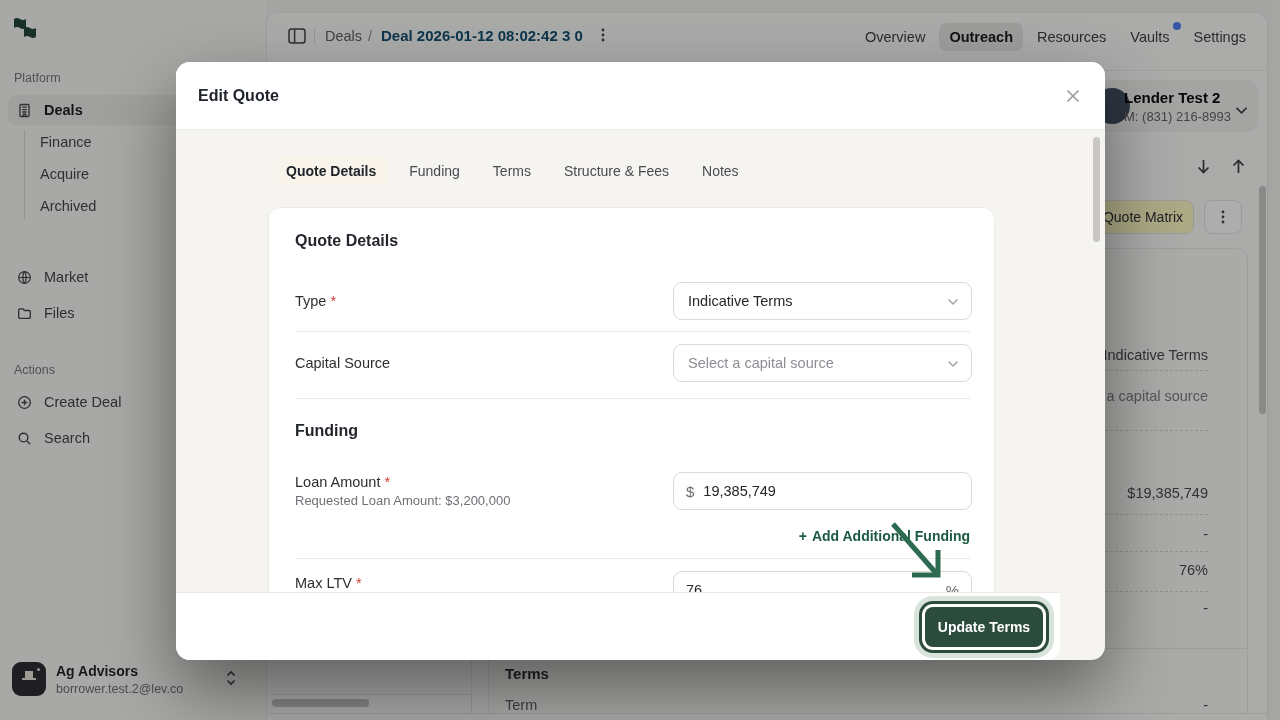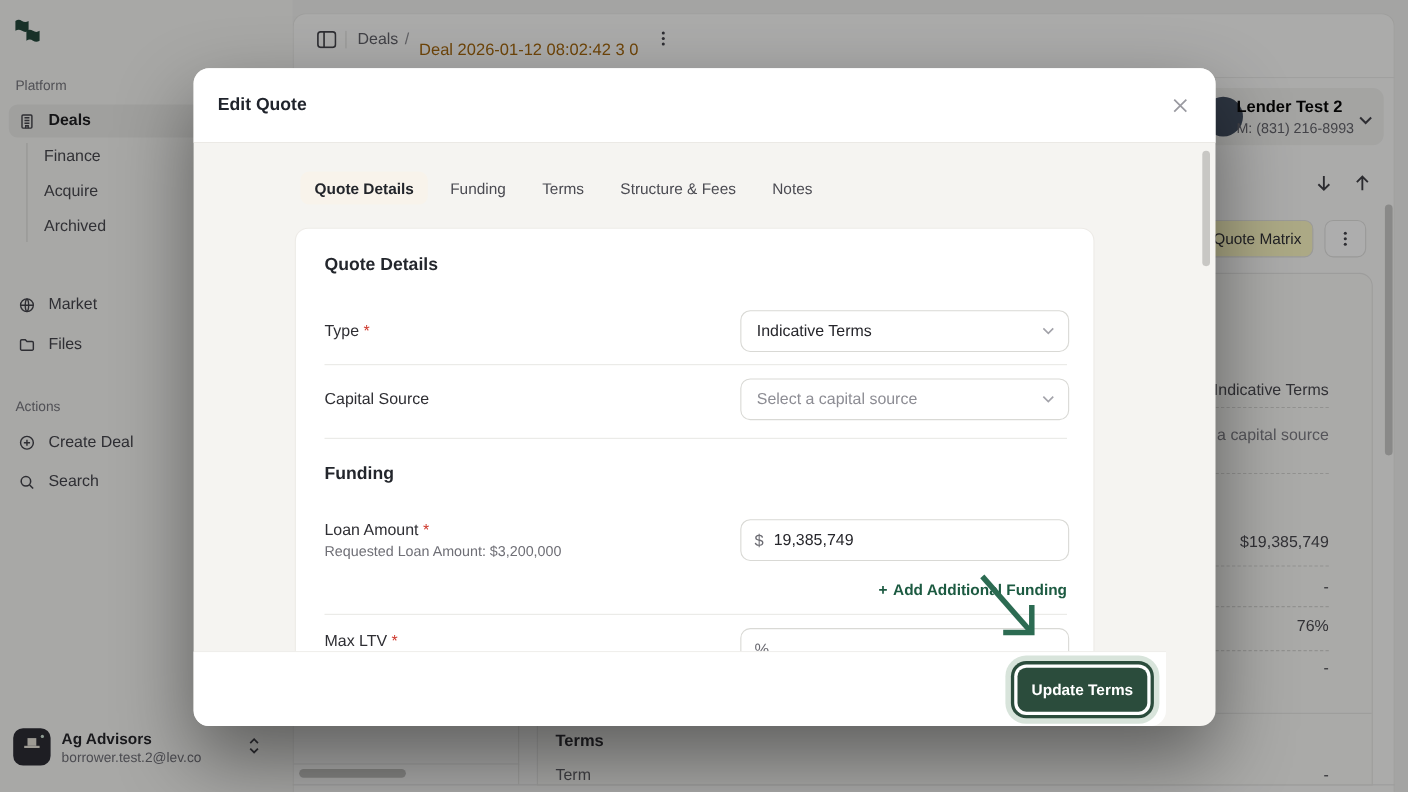--- a/index.html
+++ b/index.html
@@ -28,21 +28,21 @@
   .user-email { position:absolute; left:56px; top:22px; font-size:12.5px; color:#6d6d74; }
   .user-chevrons { position:absolute; left:224px; top:8px; color:#3f3f46; }
 
   
   .content-card { position:absolute; left:266px; top:12px; width:1002px; height:708px; background:#fcfcfb; border:1px solid #e8e8e6; border-bottom:none; border-radius:12px 12px 0 0; }
   .topbar-border { position:absolute; left:266px; top:70px; width:1002px; height:1px; background:#ececea; }
   .crumb-icon { position:absolute; left:288px; top:28px; color:#3f3f46; }
   .crumb-div { position:absolute; left:314px; top:28px; width:1px; height:16px; background:#dcdcda; }
   .crumb-a { position:absolute; left:325px; top:28px; font-size:14.5px; color:#5b5b63; cursor:pointer; }
   .crumb-sep { position:absolute; left:368px; top:28px; font-size:14.5px; color:#8a8a90; }
-  .crumb-b { position:absolute; left:381px; top:37px; font-size:15px; font-weight:400; color:#a16207; }
+  .crumb-b { position:absolute; left:381px; top:27px; font-size:15px; font-weight:700; color:#0c4a6e; }
   .crumb-kebab { position:absolute; left:595px; top:27px; width:18px; height:18px; color:#3f3f46; cursor:pointer; }
   .nav-tabs { position:absolute; top:23px; right:24px; display:flex; gap:4px; align-items:center; }
   .nav-tab { position:relative; padding:6px 10px; font-size:14.5px; color:#3b3b41; border-radius:7px; cursor:pointer; white-space:nowrap; }
   .nav-tab.active { background:#e7e7e4; font-weight:700; color:#141417; }
   .nav-dot { position:absolute; top:-1px; right:-1px; width:8px; height:8px; border-radius:50%; }
 
   
   .left-pane { position:absolute; left:267px; top:71px; width:205px; height:642px; border-right:1px solid #e6e6e4; }
   .left-pane-hline { position:absolute; left:267px; top:694px; width:205px; height:1px; background:#e8e8e6; }
   .hscroll-thumb { position:absolute; left:272px; top:699px; width:97px; height:8px; border-radius:4px; background:#c2c2c0; cursor:pointer; }
@@ -200,20 +200,27 @@
   <div class="crumb-a">Deals</div>
   <div class="crumb-sep">/</div>
   <div class="crumb-b">Deal 2026-01-12 08:02:42 3 0</div>
   <span class="crumb-kebab">
     <svg width="16" height="16" viewBox="0 0 16 16" fill="currentColor">
         <circle cx="8" cy="3" r="1.4"></circle>
         <circle cx="8" cy="8" r="1.4"></circle>
         <circle cx="8" cy="13" r="1.4"></circle>
       </svg>
   </span>
+  <div class="nav-tabs">
+    <div class="nav-tab">Overview</div>
+    <div class="nav-tab active">Outreach</div>
+    <div class="nav-tab">Resources</div>
+    <div class="nav-tab"><span>Vaults</span><span class="nav-dot" style="background:#4b7cf5"></span></div>
+    <div class="nav-tab">Settings</div>
+  </div>
   <div class="topbar-border"></div>
 
   <div class="left-pane"></div>
   <div class="left-pane-hline"></div>
   <div class="hscroll-thumb"></div>
   <div class="bottom-hline"></div>
 
   <div class="lender-pill">
     <div class="lender-avatar"></div>
     <div class="lender-name">Lender Test 2</div>
@@ -325,20 +332,21 @@
       <div class="add-link">
         <span>+</span>
         <span>Add Additional Funding</span>
       </div>
       <div class="divider" style="top:350px"></div>
 
       <div class="f-label" style="top:367px">
         <span>Max LTV</span>&nbsp;<span class="req">*</span>
       </div>
       <div class="input-wrap" style="top:363px">
+        <input value="76" style="">
         <span class="sym">%</span>
       </div>
     </div>
 
     <div class="modal-scroll-thumb"></div>
   </div>
 
   <div class="modal-footer">
     <button class="update-btn">Update Terms</button>
   </div>

